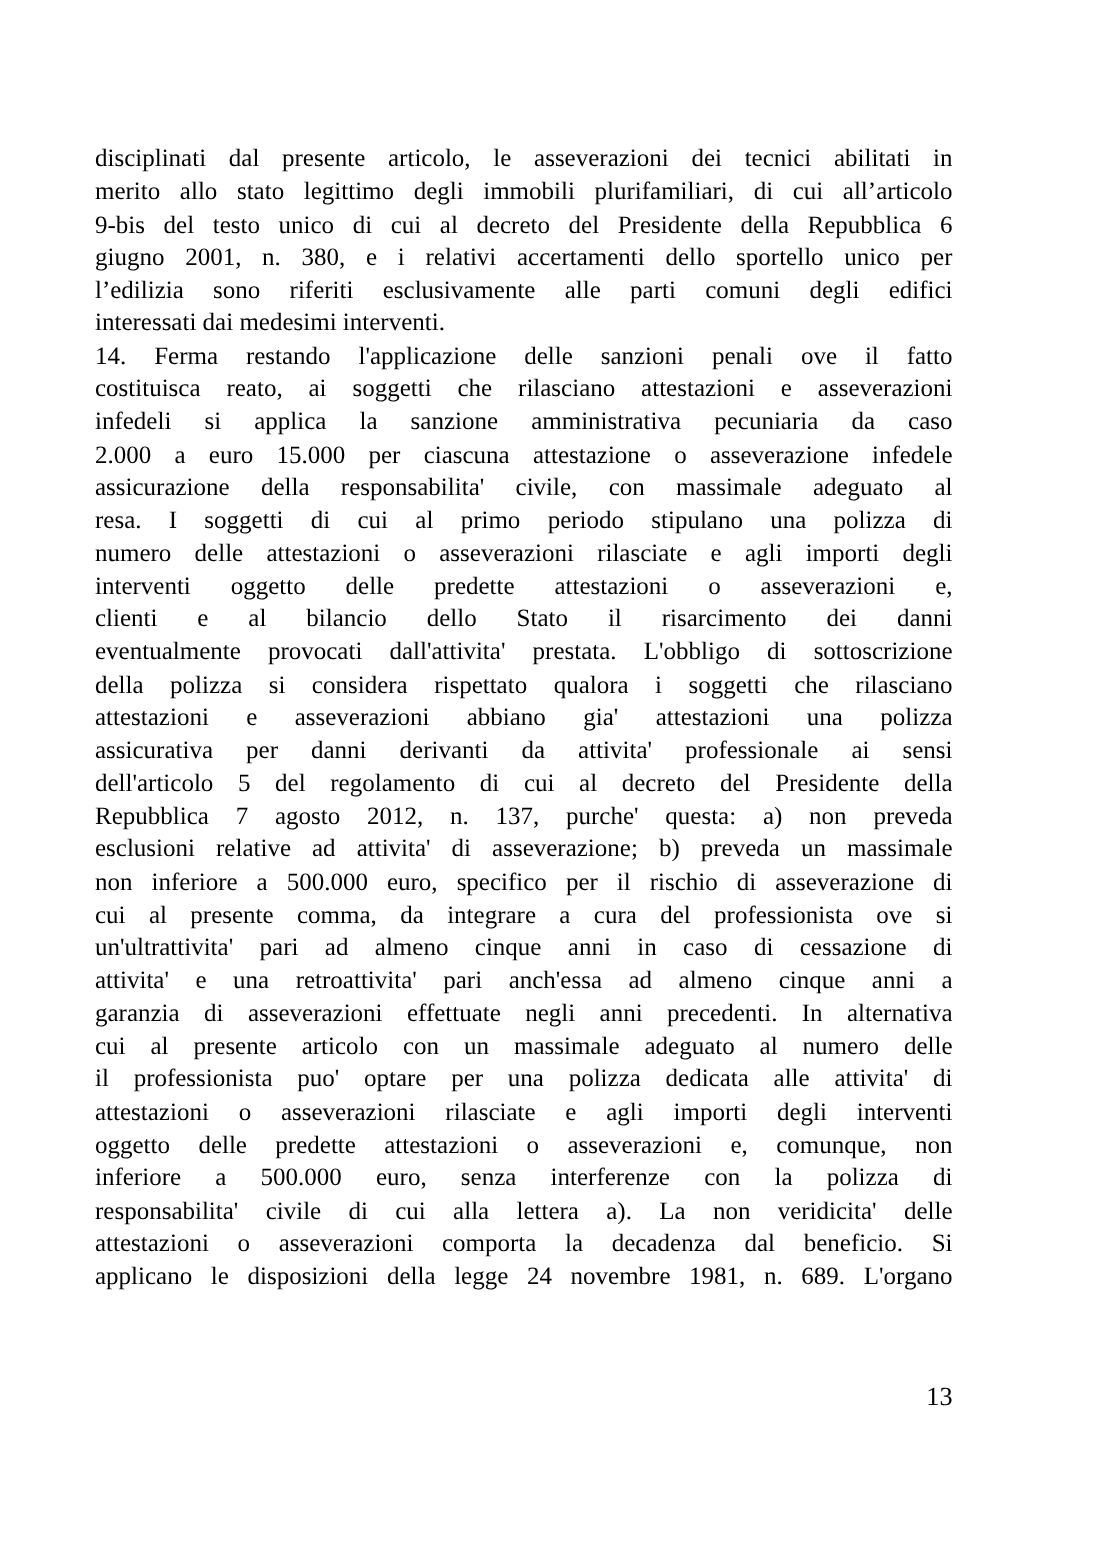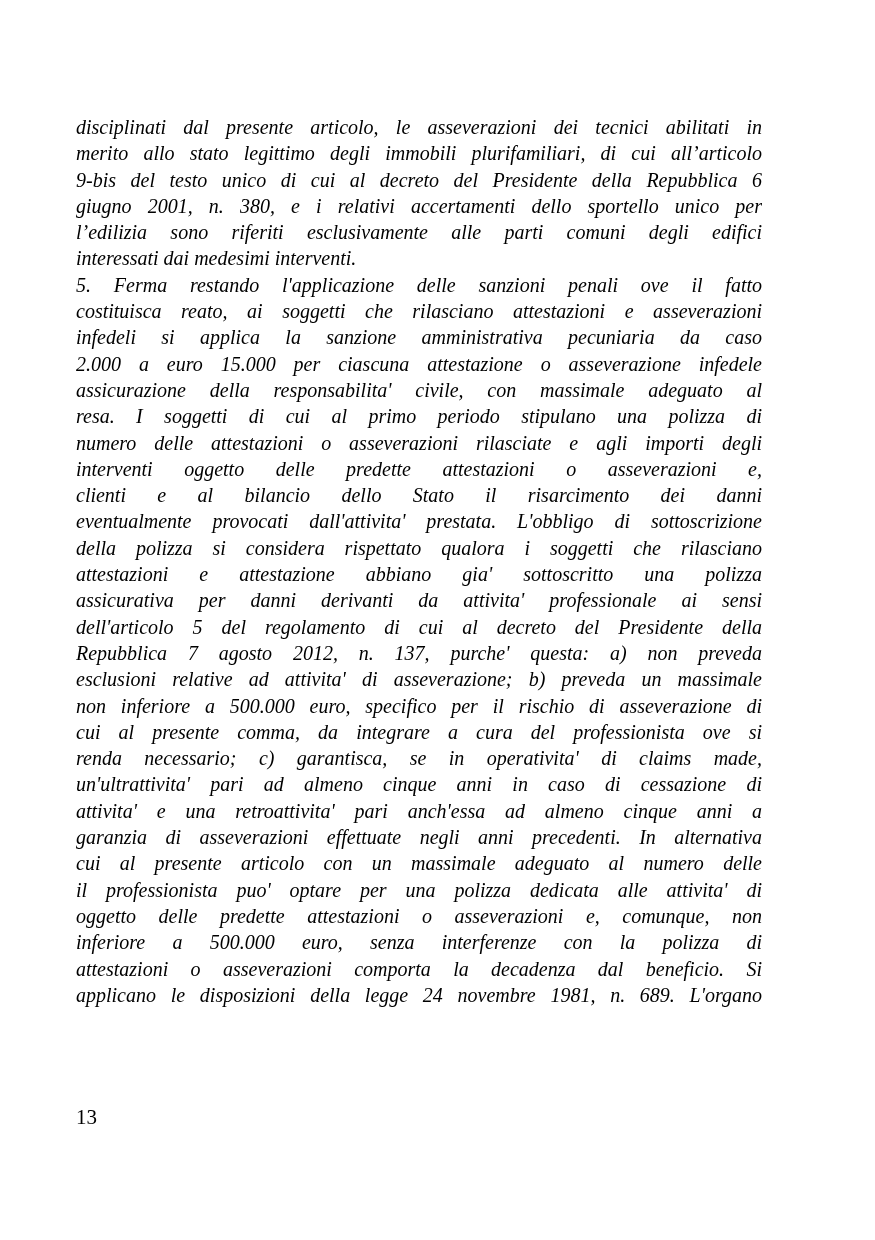--- a/index.html
+++ b/index.html
@@ -14,21 +14,20 @@
     background: #ffffff;
     color: #000000;
     font-family: "Liberation Serif", "DejaVu Serif", serif;
     overflow: hidden;
   }
   .content {
     position: absolute;
     left: 76px;
     top: 114px;
     width: 686px;
-    font-style: italic;
     font-size: 20px;
     line-height: 26.3px;
   }
   .paragraph {
     margin: 0;
   }
   .line {
     text-align: justify;
     text-align-last: justify;
     text-justify: inter-word;
@@ -37,64 +36,65 @@
     height: 26.3px;
   }
   .line.line-left {
     text-align-last: left;
   }
   .page-number {
     position: absolute;
     left: 76px;
     top: 1104px;
     width: 686px;
-    text-align: left;
+    text-align: right;
     font-style: normal;
     font-size: 21px;
     line-height: 26px;
   }
 </style>
 </head>
 <body>
 
 <div class="page">
   <div class="content" id="paragraphs">
       <div class="paragraph">
         <div class="line">disciplinati dal presente articolo, le asseverazioni dei tecnici abilitati in</div>
         <div class="line">merito allo stato legittimo degli immobili plurifamiliari, di cui all’articolo</div>
         <div class="line">9-bis del testo unico di cui al decreto del Presidente della Repubblica 6</div>
         <div class="line">giugno 2001, n. 380, e i relativi accertamenti dello sportello unico per</div>
         <div class="line">l’edilizia sono riferiti esclusivamente alle parti comuni degli edifici</div>
         <div class="line line-left">interessati dai medesimi interventi.</div>
       </div>
       <div class="paragraph">
-        <div class="line">5. Ferma restando l'applicazione delle sanzioni penali ove il fatto</div>
+        <div class="line">14. Ferma restando l'applicazione delle sanzioni penali ove il fatto</div>
         <div class="line">costituisca reato, ai soggetti che rilasciano attestazioni e asseverazioni</div>
         <div class="line">infedeli si applica la sanzione amministrativa pecuniaria da caso</div>
         <div class="line">2.000 a euro 15.000 per ciascuna attestazione o asseverazione infedele</div>
         <div class="line">assicurazione della responsabilita' civile, con massimale adeguato al</div>
         <div class="line">resa. I soggetti di cui al primo periodo stipulano una polizza di</div>
         <div class="line">numero delle attestazioni o asseverazioni rilasciate e agli importi degli</div>
         <div class="line">interventi oggetto delle predette attestazioni o asseverazioni e,</div>
         <div class="line">clienti e al bilancio dello Stato il risarcimento dei danni</div>
         <div class="line">eventualmente provocati dall'attivita' prestata. L'obbligo di sottoscrizione</div>
         <div class="line">della polizza si considera rispettato qualora i soggetti che rilasciano</div>
-        <div class="line">attestazioni e attestazione abbiano gia' sottoscritto una polizza</div>
+        <div class="line">attestazioni e asseverazioni abbiano gia' attestazioni una polizza</div>
         <div class="line">assicurativa per danni derivanti da attivita' professionale ai sensi</div>
         <div class="line">dell'articolo 5 del regolamento di cui al decreto del Presidente della</div>
         <div class="line">Repubblica 7 agosto 2012, n. 137, purche' questa: a) non preveda</div>
         <div class="line">esclusioni relative ad attivita' di asseverazione; b) preveda un massimale</div>
         <div class="line">non inferiore a 500.000 euro, specifico per il rischio di asseverazione di</div>
         <div class="line">cui al presente comma, da integrare a cura del professionista ove si</div>
-        <div class="line">renda necessario; c) garantisca, se in operativita' di claims made,</div>
         <div class="line">un'ultrattivita' pari ad almeno cinque anni in caso di cessazione di</div>
         <div class="line">attivita' e una retroattivita' pari anch'essa ad almeno cinque anni a</div>
         <div class="line">garanzia di asseverazioni effettuate negli anni precedenti. In alternativa</div>
         <div class="line">cui al presente articolo con un massimale adeguato al numero delle</div>
         <div class="line">il professionista puo' optare per una polizza dedicata alle attivita' di</div>
+        <div class="line">attestazioni o asseverazioni rilasciate e agli importi degli interventi</div>
         <div class="line">oggetto delle predette attestazioni o asseverazioni e, comunque, non</div>
         <div class="line">inferiore a 500.000 euro, senza interferenze con la polizza di</div>
+        <div class="line">responsabilita' civile di cui alla lettera a). La non veridicita' delle</div>
         <div class="line">attestazioni o asseverazioni comporta la decadenza dal beneficio. Si</div>
         <div class="line">applicano le disposizioni della legge 24 novembre 1981, n. 689. L'organo</div>
       </div>
     </div>
   <div class="page-number">13</div>
 </div>
 
 </body></html>

